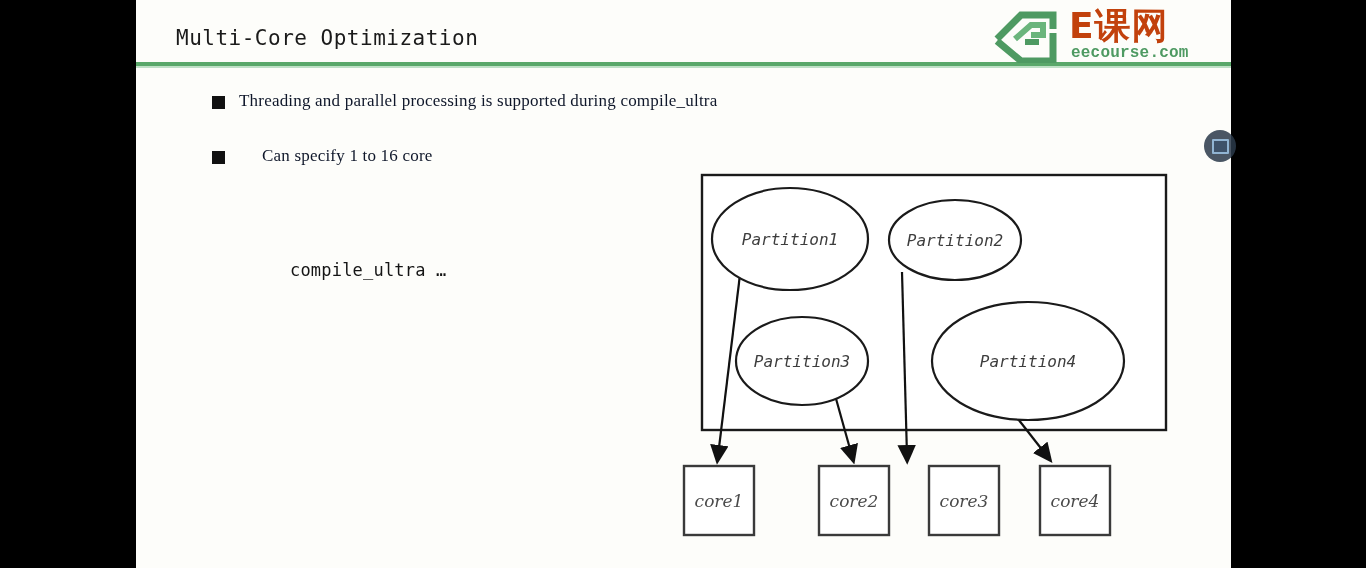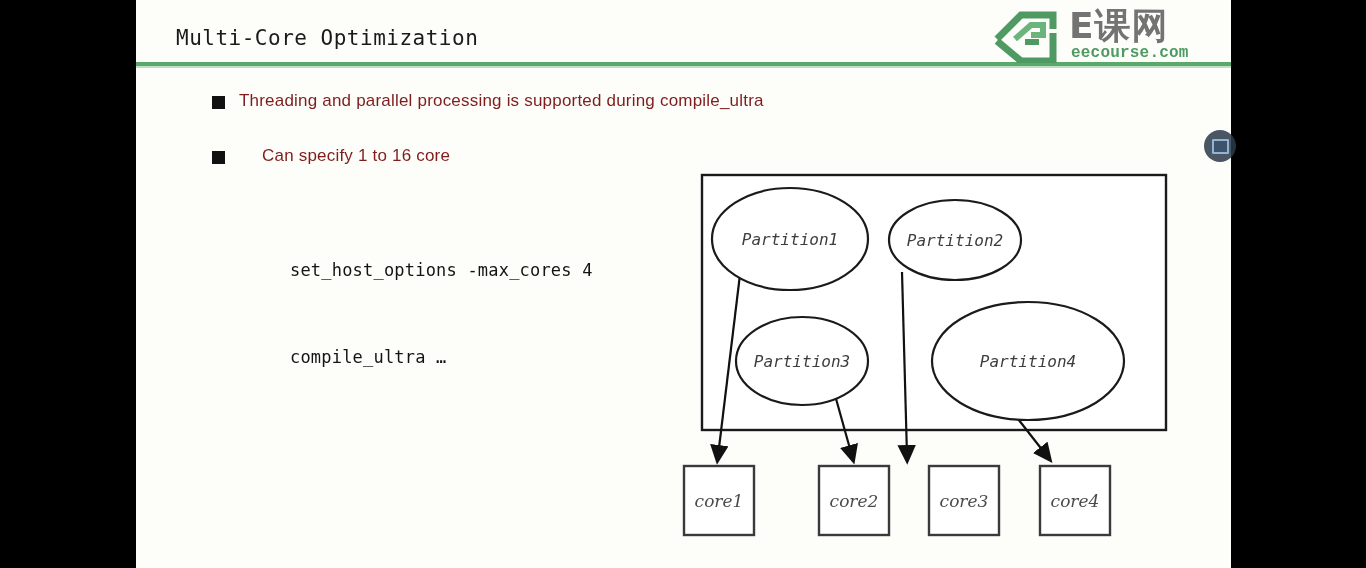--- a/index.html
+++ b/index.html
@@ -95,21 +95,21 @@
     width: 150px;
     height: 58px;
   }
   .logo-cn {
     position: absolute;
     left: 0;
     top: 1px;
     font-family: "DejaVu Sans", sans-serif;
     font-size: 36px;
     font-weight: bold;
-    color: #737373;
+    color: #c2410c;
     letter-spacing: 1px;
     line-height: 40px;
     white-space: nowrap;
   }
   .logo-domain {
     position: absolute;
     left: 2px;
     top: 39px;
     font-family: Liberation Mono, monospace;
     font-size: 16px;
@@ -128,23 +128,23 @@
   }
   .bullet-sq {
     width: 13px;
     height: 13px;
     background: #111111;
     margin-right: 14px;
     margin-top: 5px;
     flex: none;
   }
   .bullet-text {
-    font-family: Liberation Sans, sans-serif;
+    font-family: Liberation Serif, serif;
     font-size: 17px;
-    color: #7f1d1d;
+    color: #0f172a;
     letter-spacing: 0.2px;
   }
   #bullet-1 { left: 76px; top: 91px; }
   #bullet-2 { left: 76px; top: 146px; gap: 23px; }
 
   
   .code-block {
     position: absolute;
     left: 154px;
     top: 198px;
@@ -238,21 +238,20 @@
     <div class="bullet-row" id="bullet-1">
       <span class="bullet-sq"></span>
       <span class="bullet-text">Threading and parallel processing is supported during compile_ultra</span>
     </div>
     <div class="bullet-row" id="bullet-2">
       <span class="bullet-sq"></span>
       <span class="bullet-text">Can specify 1 to 16 core</span>
     </div>
 
     <div class="code-block">
-      <div>set_host_options -max_cores 4</div>
       <div>compile_ultra …</div>
     </div>
 
     <div class="diagram">
       <svg width="560" height="390" viewBox="0 0 560 390">
         <defs>
           <marker id="arrowhead" markerWidth="9" markerHeight="9" refX="5" refY="4.2" orient="auto" markerUnits="strokeWidth">
             <path d="M0,0 L9,4.2 L0,8.4 z" fill="#111111"></path>
           </marker>
         </defs>

